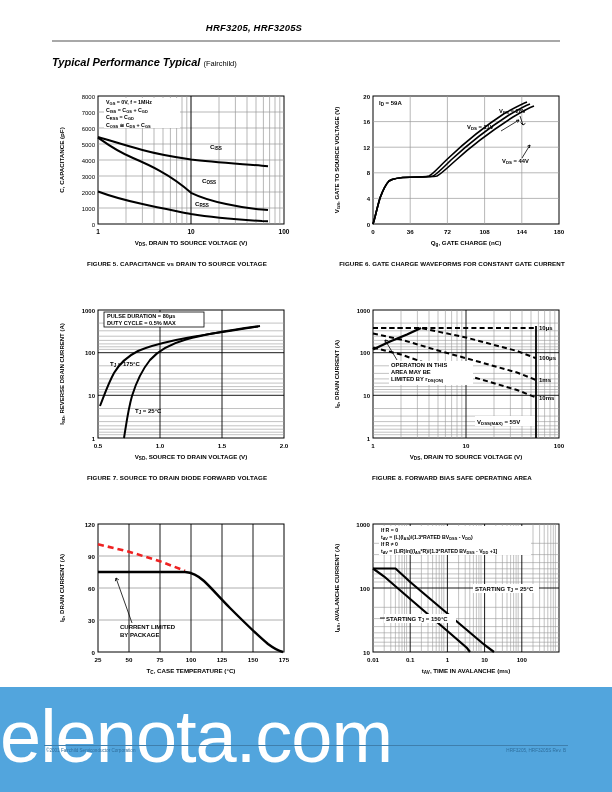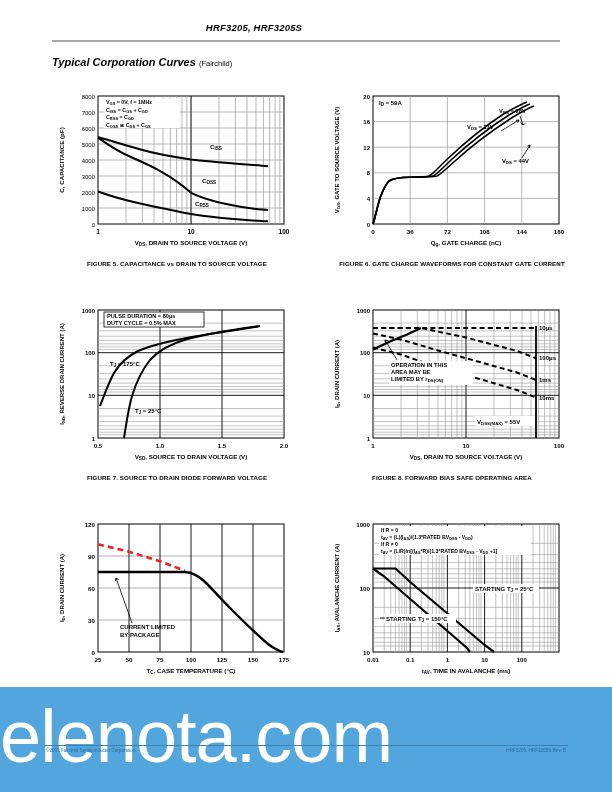--- a/index.html
+++ b/index.html
@@ -41,21 +41,21 @@
   .foot-r{position:absolute;right:46px;top:748px;font-size:4.6px;color:#2f6f9e;text-align:right;}
 </style>
 </head>
 <body>
 
 <div class="pg-head">
   <div class="pg-head-title">HRF3205, HRF3205S</div>
 </div>
 <div class="head-rule"></div>
 <div class="sect-title">
-  <span>Typical Corporation Curves</span>
+  <span>Typical Performance Typical</span>
   <span class="sect-cont">(Fairchild)</span>
 </div>
 
 <div class="fig c1 r1">
  <div class="plotwrap">
   <svg width="250" height="172" viewBox="0 0 250 172">
     <g>
       <rect x="46" y="12" width="186" height="128" fill="#fff" stroke="#000" stroke-width="1"></rect>
 
       <g stroke="#999" stroke-width="0.7">

